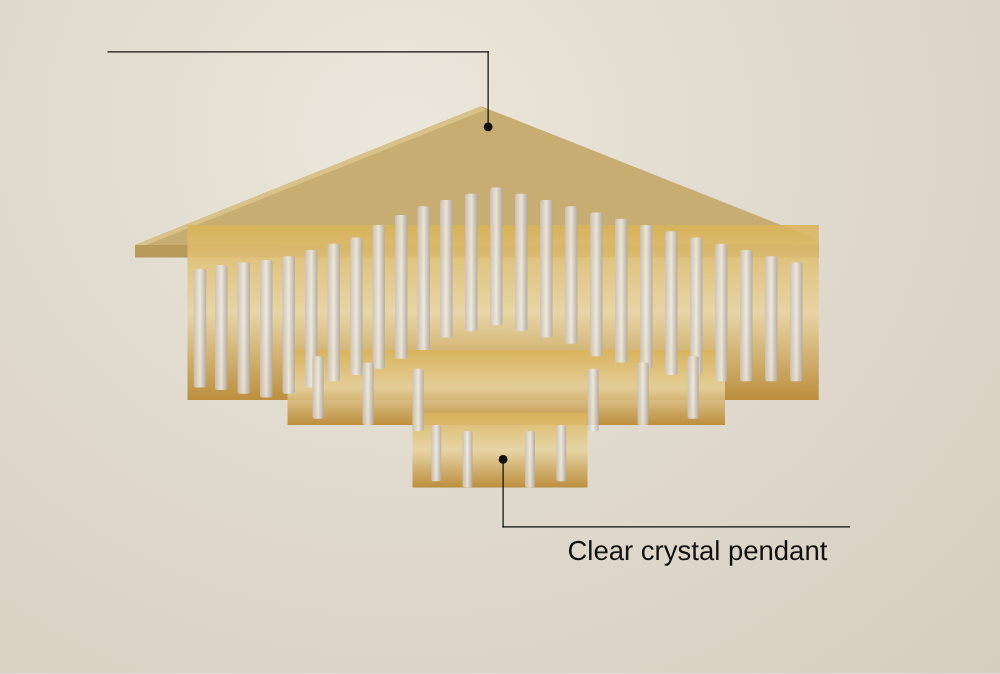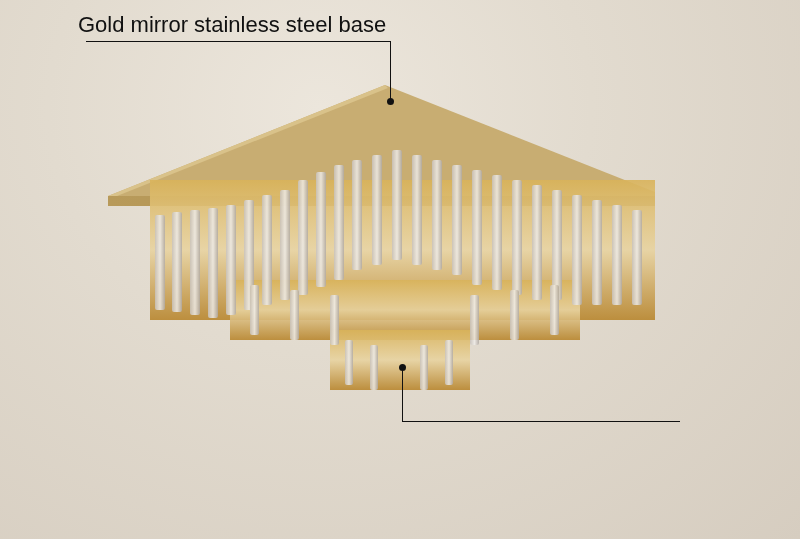--- a/index.html
+++ b/index.html
@@ -77,22 +77,22 @@
       <rect x="510" y="290" width="9" height="50" rx="2"></rect>
       <rect x="550" y="285" width="9" height="50" rx="2"></rect>
       <rect x="345" y="340" width="8" height="45" rx="2"></rect>
       <rect x="370" y="345" width="8" height="45" rx="2"></rect>
       <rect x="420" y="345" width="8" height="45" rx="2"></rect>
       <rect x="445" y="340" width="8" height="45" rx="2"></rect>
     </g>
   </svg>
 
   
-  <div class="label" style="left:78px; top:12px;">Gold mirror stainless steel base</div>
   <div class="leader" style="left:86px; top:41px; width:305px; height:1px;"></div>
   <div class="leader" style="left:390px; top:41px; width:1px; height:60px;"></div>
   <div class="dot" style="left:387px; top:98px;"></div>
 
   
   <div class="dot" style="left:399px; top:364px;"></div>
   <div class="leader" style="left:402px; top:368px; width:1px; height:54px;"></div>
   <div class="leader" style="left:402px; top:421px; width:278px; height:1px;"></div>
+  <div class="label" style="left:454px; top:428px;">Clear crystal pendant</div>
 </div>
 
 </body></html>

